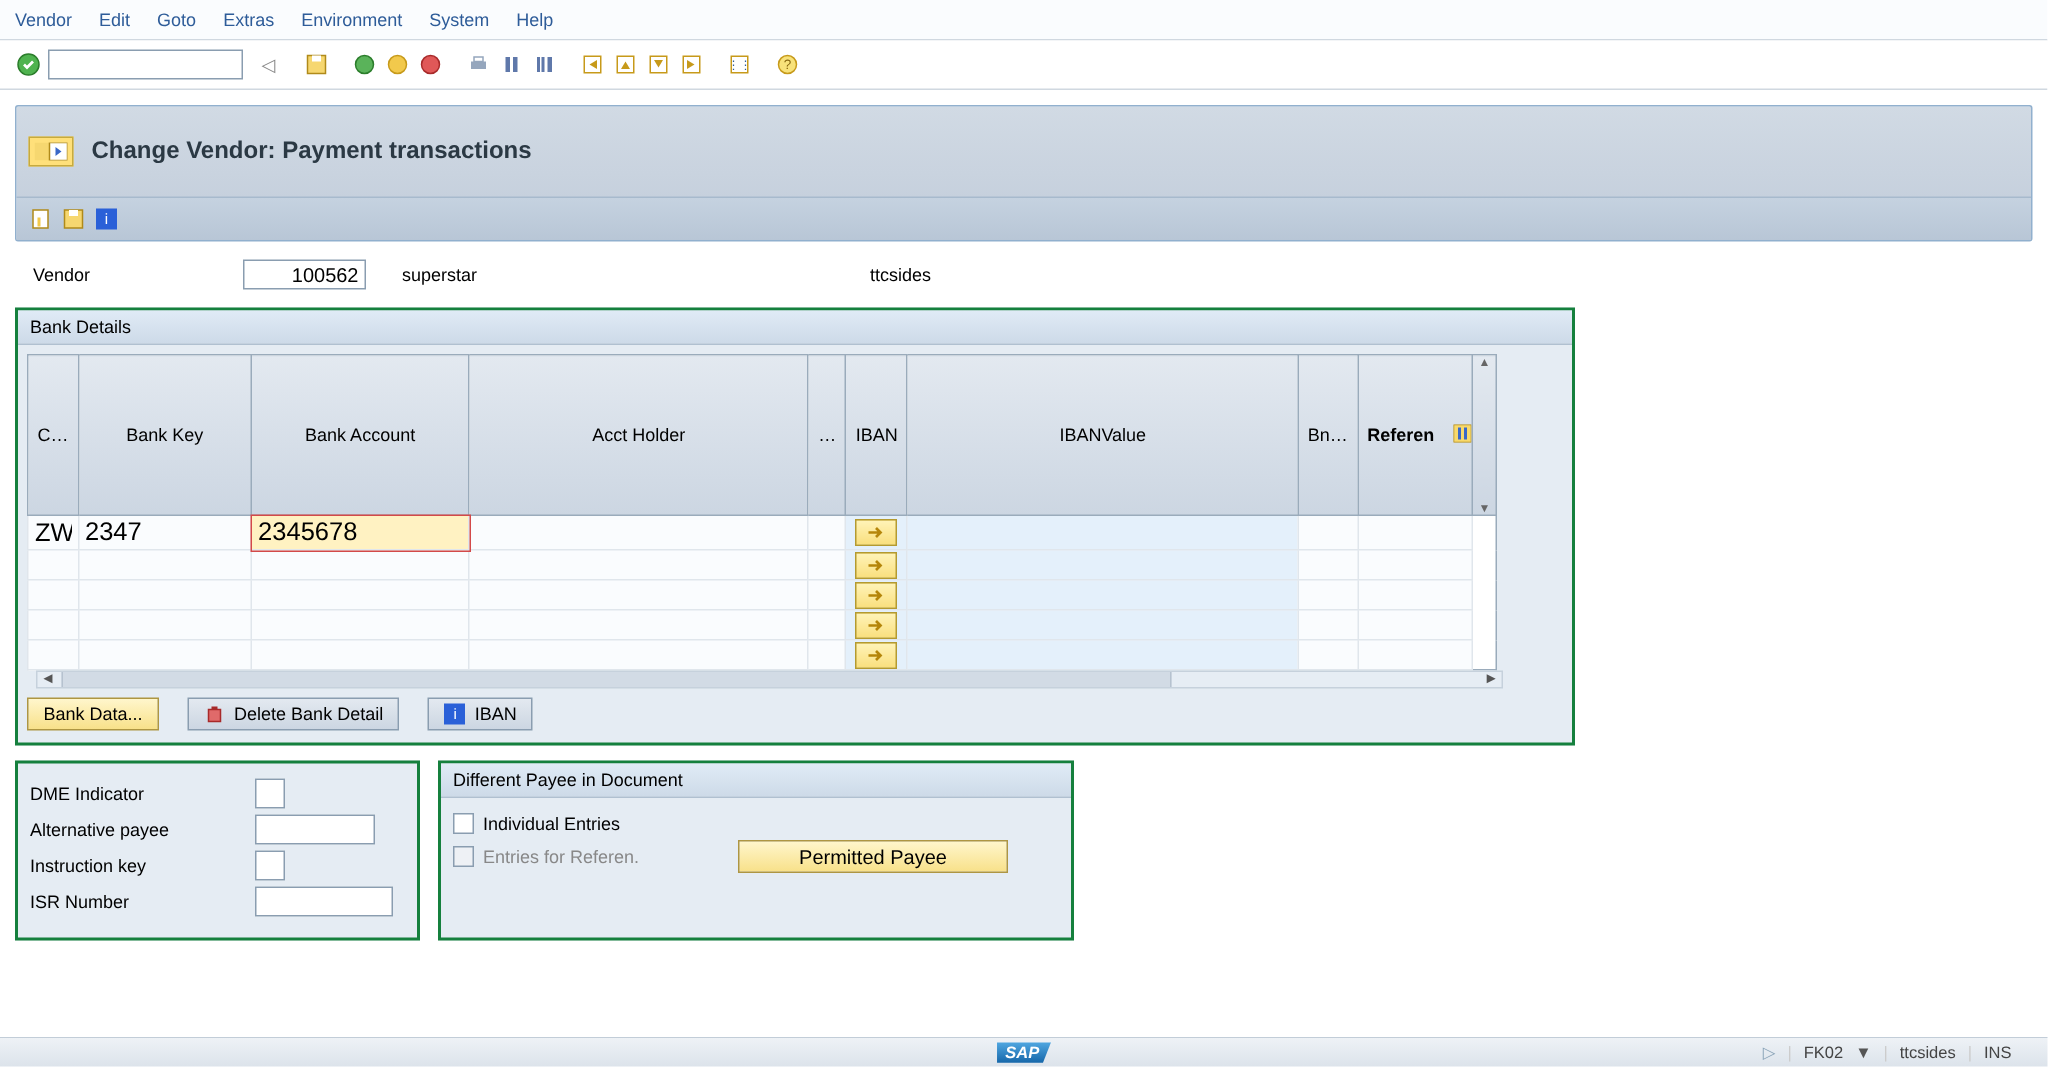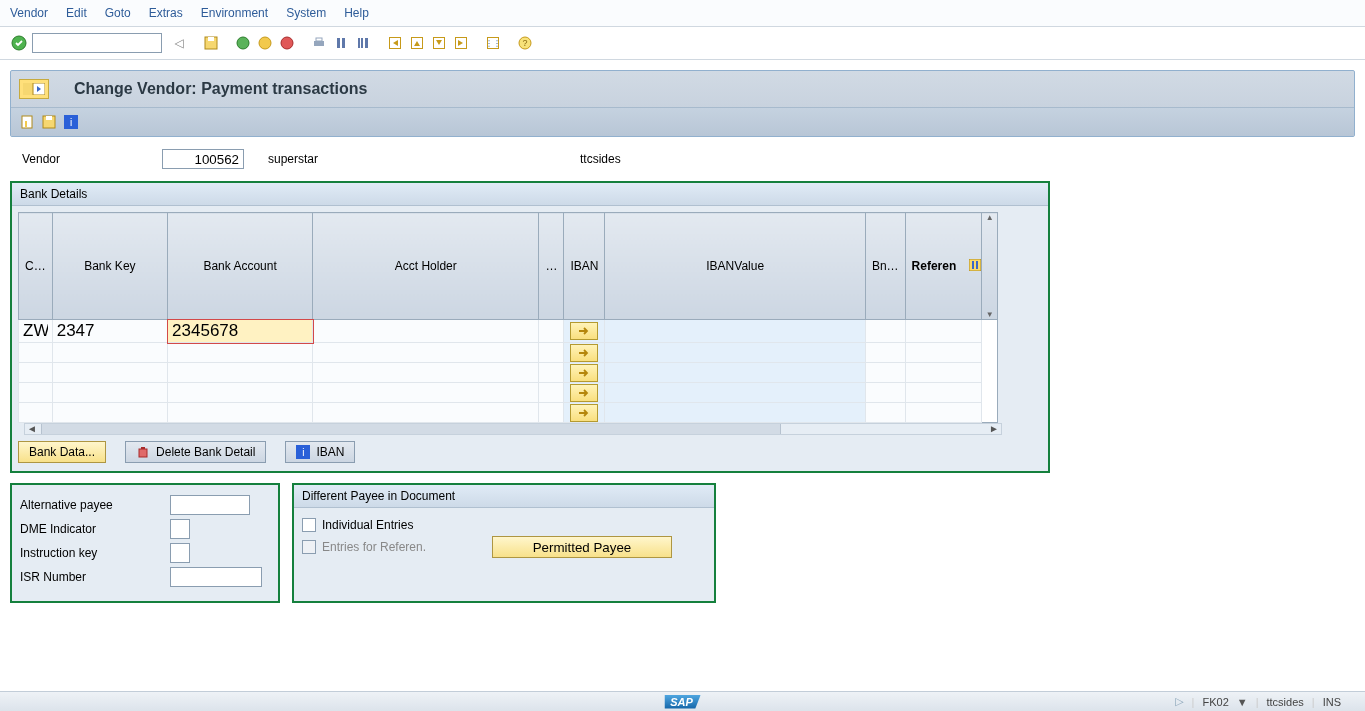--- a/index.html
+++ b/index.html
@@ -10,21 +10,21 @@
 
 .toolbar { display: flex; align-items: center; gap: 4px; padding: 6px 10px; border-bottom: 1px solid #d0d8e0; background: #fff; }
 .tb-icon { width: 18px; height: 18px; display: inline-flex; align-items: center; justify-content: center; border-radius: 2px; }
 .tb-green { color: #3a8f3a; }
 .tb-input { width: 130px; height: 20px; border: 1px solid #8a9db0; background: #fff; margin-right: 4px; }
 .tb-divider { width: 6px; }
 
 .content { padding: 10px 10px; }
 
 .title-block { border: 1px solid #91b0ce; border-radius: 2px; background: linear-gradient(#d1dae4,#c1ccda); margin-bottom: 0; }
-.title-row { display: flex; align-items: center; gap: 25px; padding: 8px 8px; }
+.title-row { display: flex; align-items: center; gap: 12px; padding: 20px 8px; }
 .title-icon { width: 30px; height: 20px; background: #ffe07a; border: 1px solid #c6aa3f; display: flex; align-items: center; justify-content: center; }
 .title-text { font-size: 16px; font-weight: 600; color: #2b3944; }
 .title-sub { display: flex; gap: 6px; padding: 6px 8px; border-top: 1px solid #a7bacd; background: linear-gradient(#c5d2e0,#b8c6d6); }
 .sm-icon { width: 16px; height: 16px; display: inline-flex; align-items: center; justify-content: center; }
 
 .vendor-row { display: flex; align-items: center; gap: 12px; padding: 12px 12px; }
 .vendor-row label { width: 128px; }
 .vendor-input { width: 82px; height: 20px; border: 1px solid #8a9db0; padding: 0 4px; text-align: right; background: #fff; }
 .vendor-name { margin-left: 12px; }
 .vendor-loc { margin-left: 250px; }
@@ -353,26 +353,26 @@
         <span class="blue-square">i</span>
         <span>IBAN</span>
       </button>
     </div>
   </div>
 
   <div class="row-panels">
     <div class="panel small">
       <div class="panel-body">
         <div class="form-row">
+            <label>DME Indicator</label>
+            <input class="tiny-input" style="">
+          </div>
+        <div class="form-row">
             <label>Alternative payee</label>
             <input class="sm-input" style="">
-          </div>
-        <div class="form-row">
-            <label>DME Indicator</label>
-            <input class="tiny-input" style="">
           </div>
         <div class="form-row">
             <label>Instruction key</label>
             <input class="tiny-input" style="">
           </div>
         <div class="form-row">
             <label>ISR Number</label>
             <input class="sm-input" style="width: 92px;">
           </div>
       </div>

